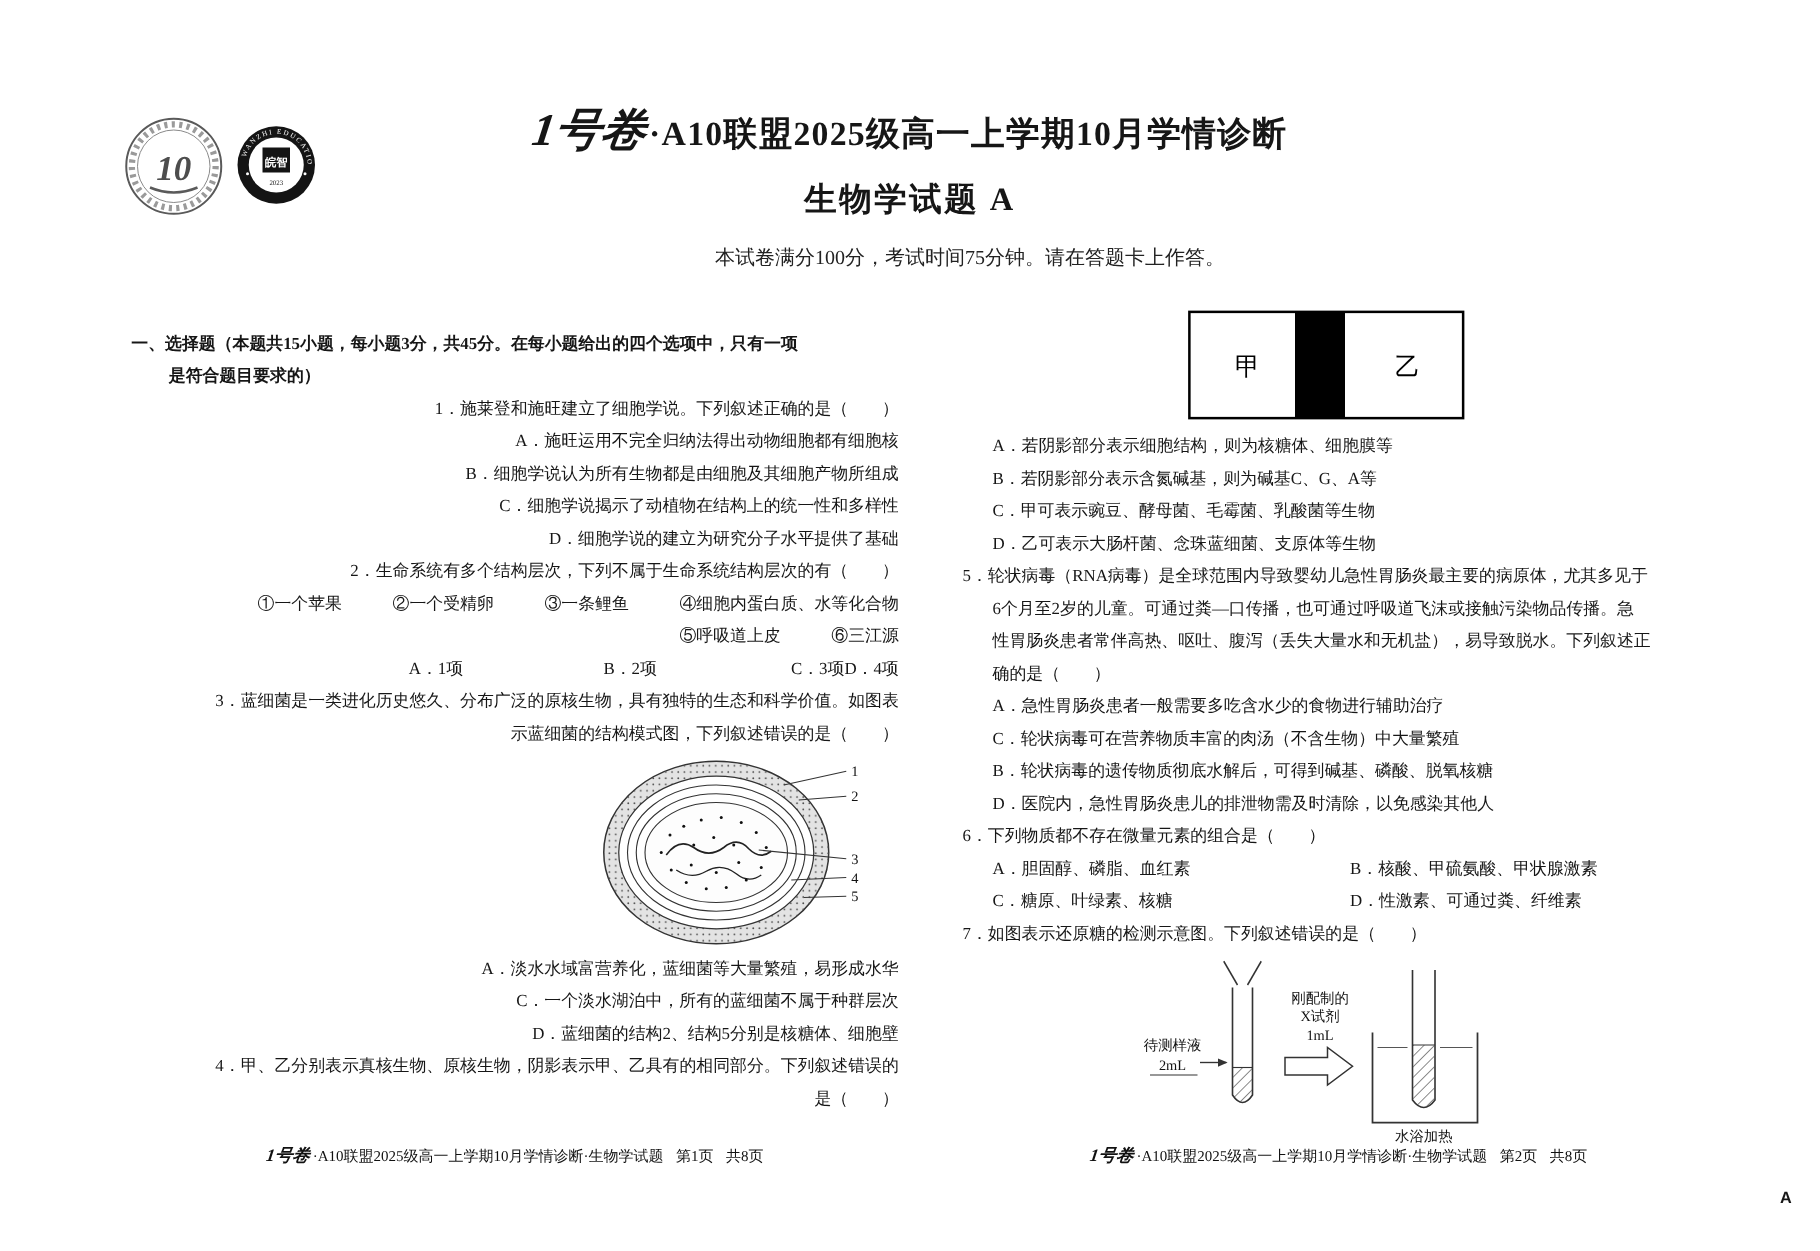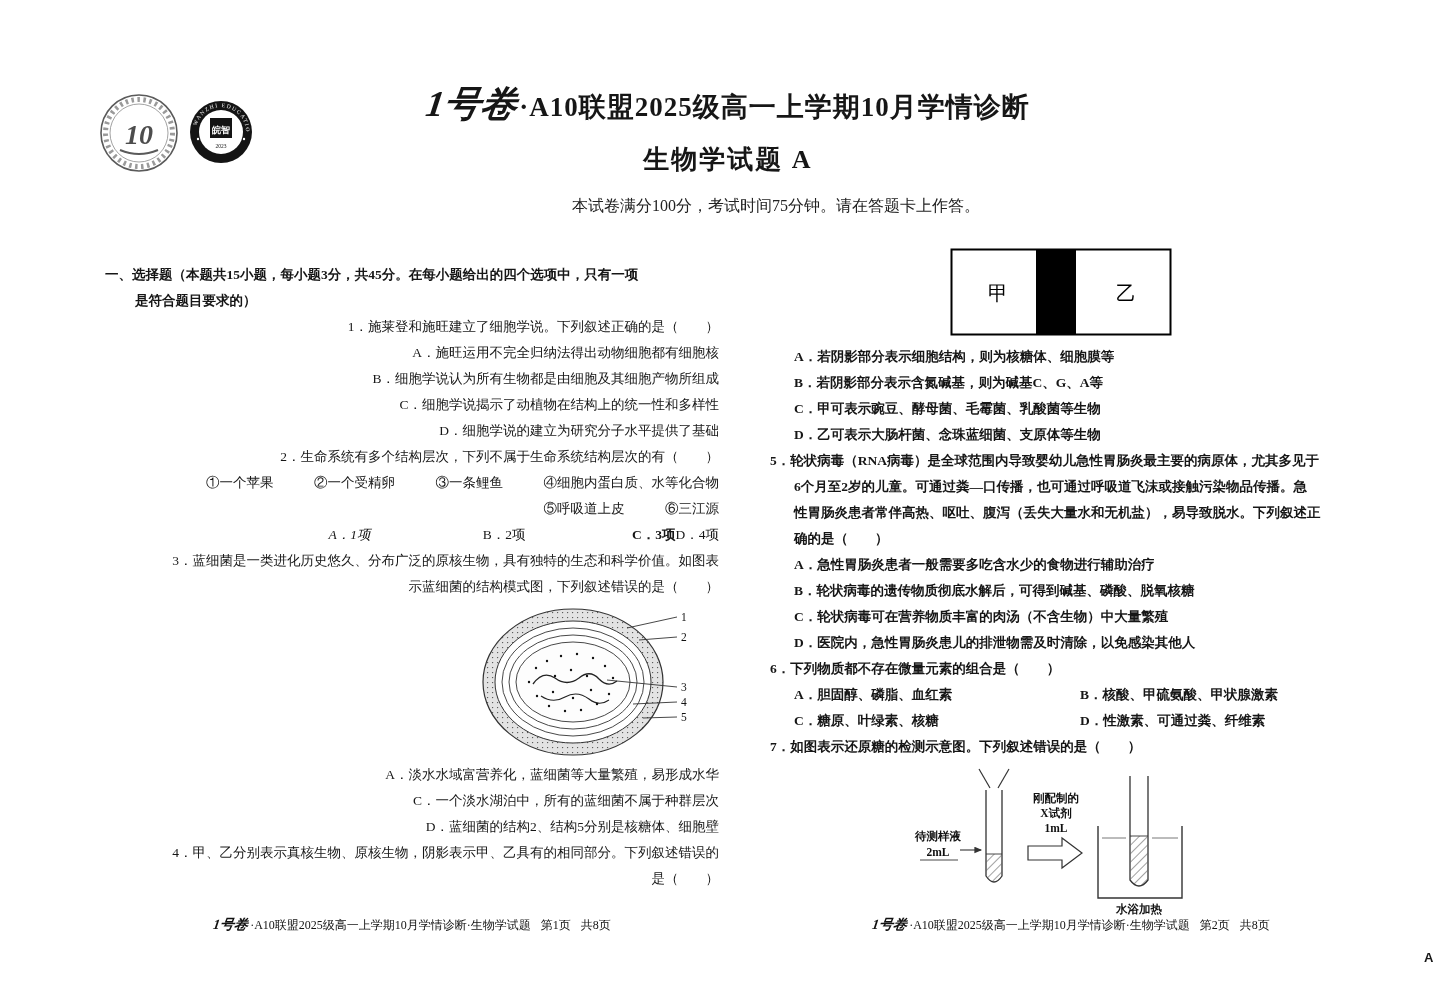--- a/index.html
+++ b/index.html
@@ -29,27 +29,27 @@
     position:absolute; top:196px; left:0; width:100%; text-align:center;
     font-size:16px; color:#222;margin-left:48px;
   }
   
   .col { position:absolute; top:238px; font-size:13.5px; line-height:26px; }
   .col-left  { left:105px; width:614px; }
   .col-right { left:770px; width:602px; }
   .sect { font-weight:bold;margin-top:24px; }
   .sect-cont { font-weight:bold; margin-left:30px;font-family:Liberation Serif, serif; }
   .q { padding-left:23px;text-align:right; }
-  .qr { padding-left:24px;font-weight:bold; }
+  .qr { padding-left:24px; }
   .stem-first { text-indent:-23px; }
   .stem-first-r { text-indent:-24px; }
   .opt-row span { display:inline-block; }
-  .opt-row .w1 { width:140px;font-style:italic; }
+  .opt-row .w1 { width:140px; }
   .opt-row .w2 { width:155px; }
-  .opt-row .w3 { width:150px;font-weight:bold; }
+  .opt-row .w3 { width:150px; }
   .row6 .c1 { display:inline-block; width:286px; }
   .fig { line-height:0; }
   .fig-cell { margin:6px 0 4px 155px; }
   .fig-venn { margin:10px 0 8px 180px; line-height:0; }
   .fig-test { margin:4px 0 0 86px; }
   svg text { font-family:"Liberation Serif","DejaVu Serif",serif; }
   
   .footer { position:absolute; top:916px; font-size:12px; text-align:center; color:#111; }
   .footer-left { left:105px; width:614px; }
   .footer-right { left:770px; width:602px; }
@@ -201,22 +201,22 @@
       <div>C．甲可表示豌豆、酵母菌、毛霉菌、乳酸菌等生物</div>
       <div>D．乙可表示大肠杆菌、念珠蓝细菌、支原体等生物</div>
     </div>
 
     <div class="qr">
       <div class="stem-first-r">5．轮状病毒（RNA病毒）是全球范围内导致婴幼儿急性胃肠炎最主要的病原体，尤其多见于</div>
       <div>6个月至2岁的儿童。可通过粪—口传播，也可通过呼吸道飞沫或接触污染物品传播。急</div>
       <div>性胃肠炎患者常伴高热、呕吐、腹泻（丢失大量水和无机盐），易导致脱水。下列叙述正</div>
       <div>确的是（　　）</div>
       <div>A．急性胃肠炎患者一般需要多吃含水少的食物进行辅助治疗</div>
+      <div>C．轮状病毒可在营养物质丰富的肉汤（不含生物）中大量繁殖</div>
       <div>B．轮状病毒的遗传物质彻底水解后，可得到碱基、磷酸、脱氧核糖</div>
-      <div>C．轮状病毒可在营养物质丰富的肉汤（不含生物）中大量繁殖</div>
       <div>D．医院内，急性胃肠炎患儿的排泄物需及时清除，以免感染其他人</div>
     </div>
 
     <div class="qr">
       <div class="stem-first-r">6．下列物质都不存在微量元素的组合是（　　）</div>
       <div class="row6"><span class="c1">A．胆固醇、磷脂、血红素</span><span>B．核酸、甲硫氨酸、甲状腺激素</span></div>
       <div class="row6"><span class="c1">C．糖原、叶绿素、核糖</span><span>D．性激素、可通过粪、纤维素</span></div>
     </div>
 
     <div class="qr">

